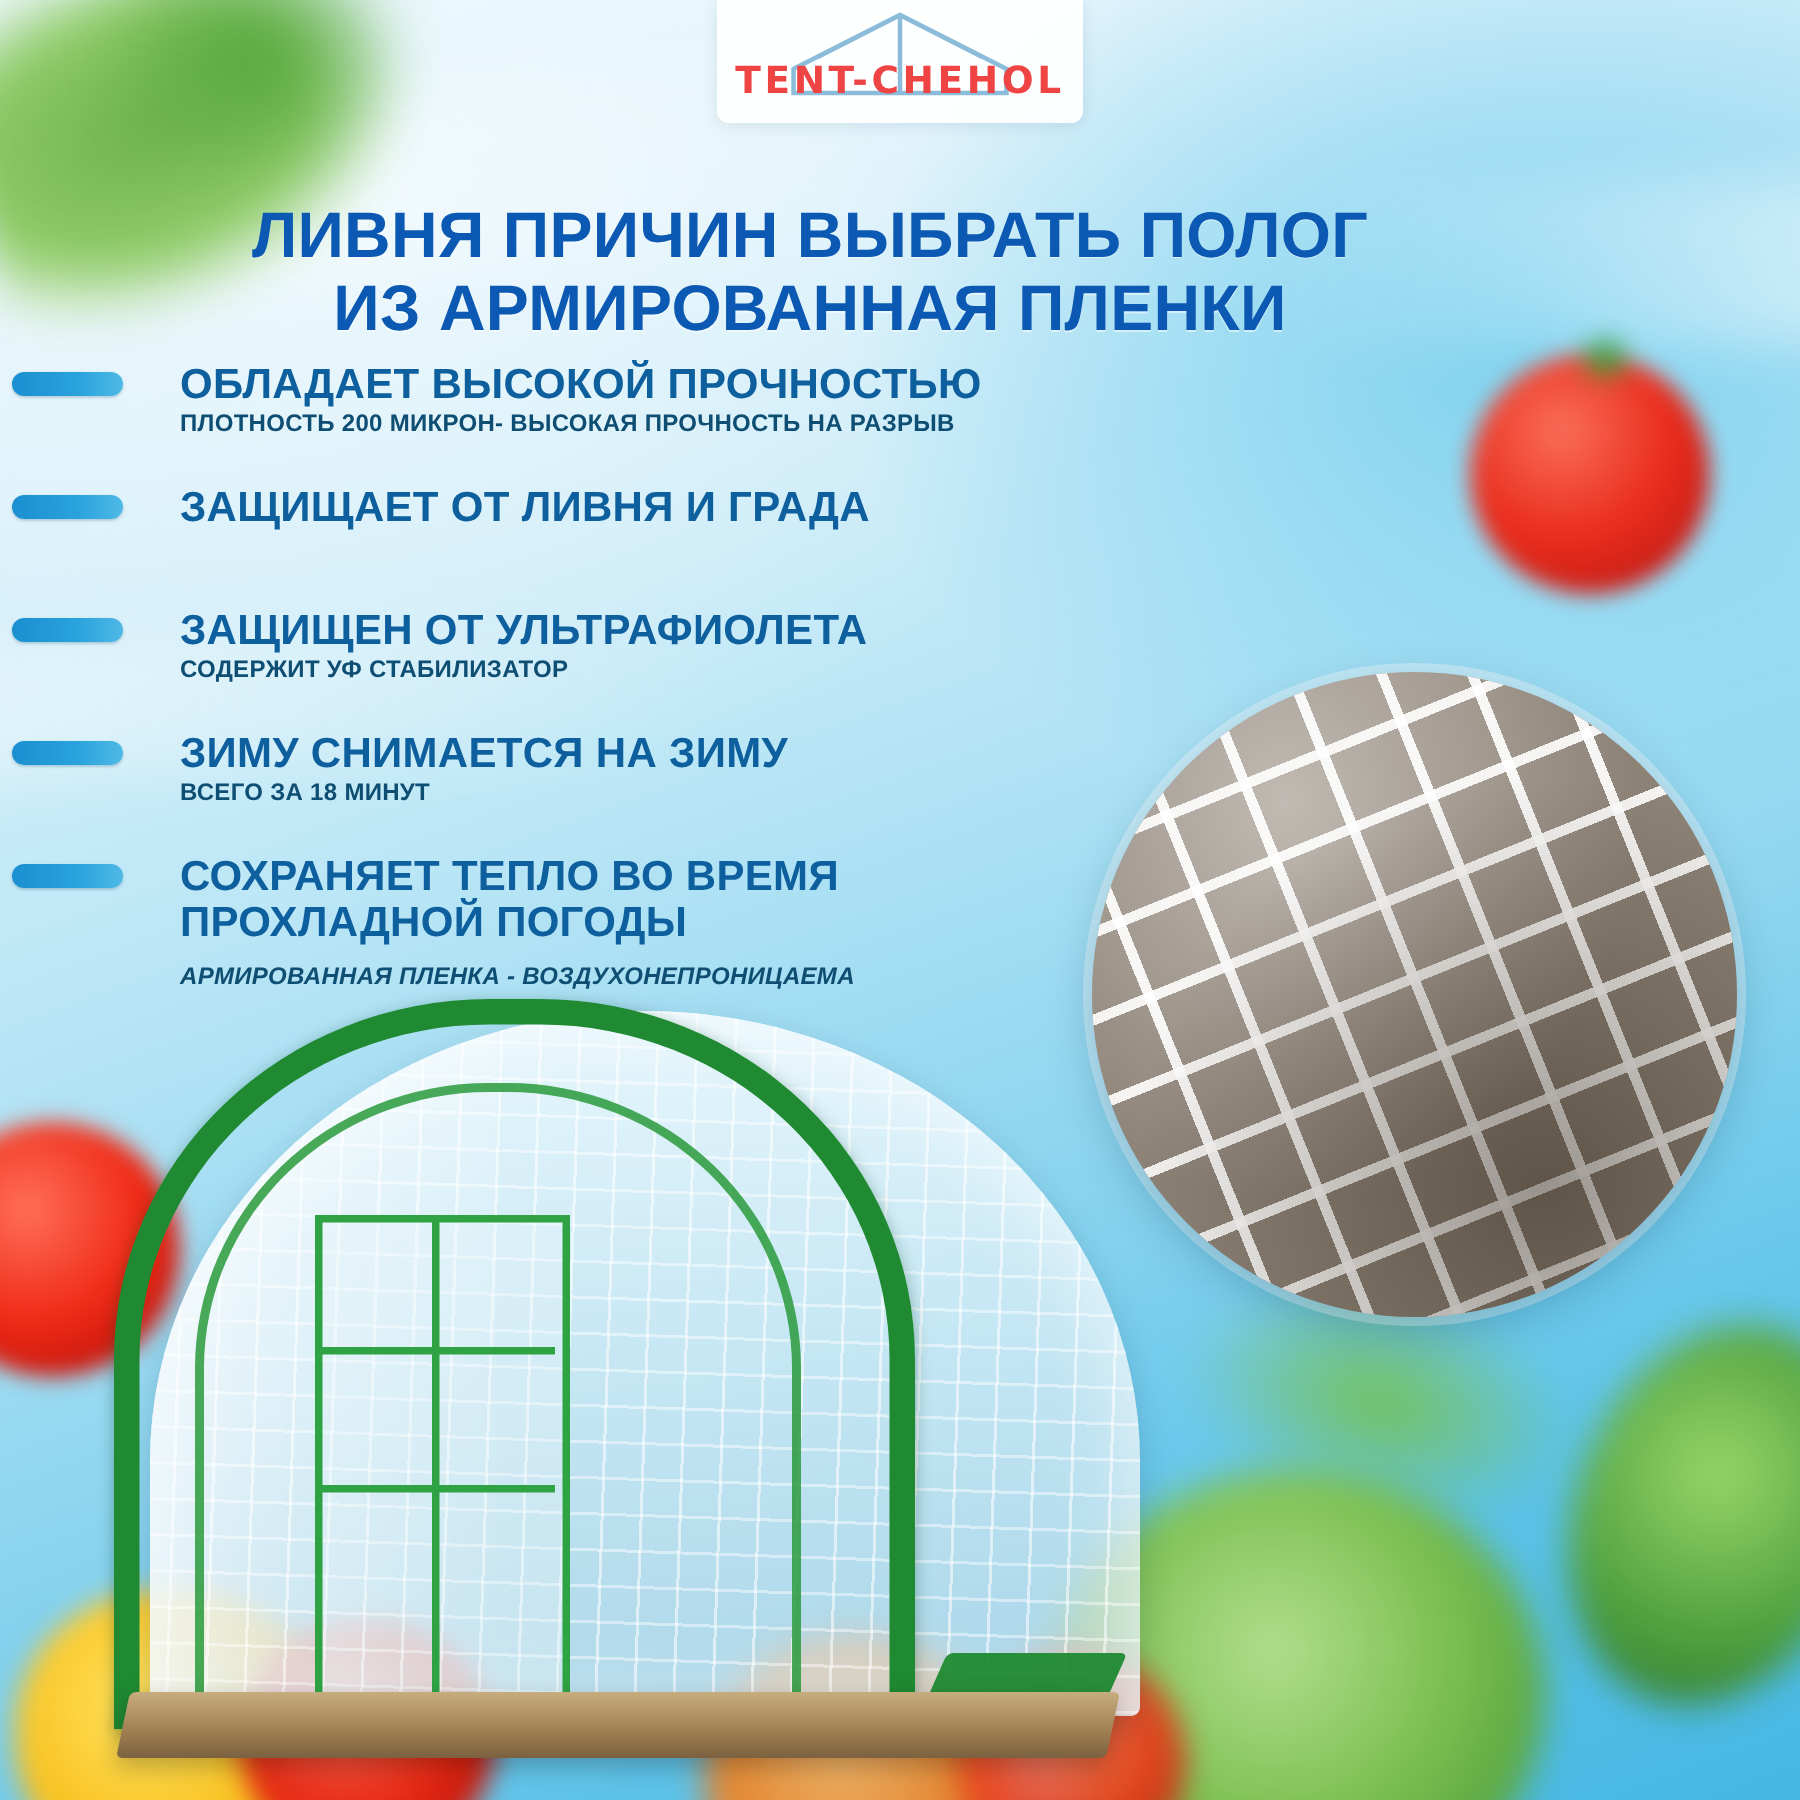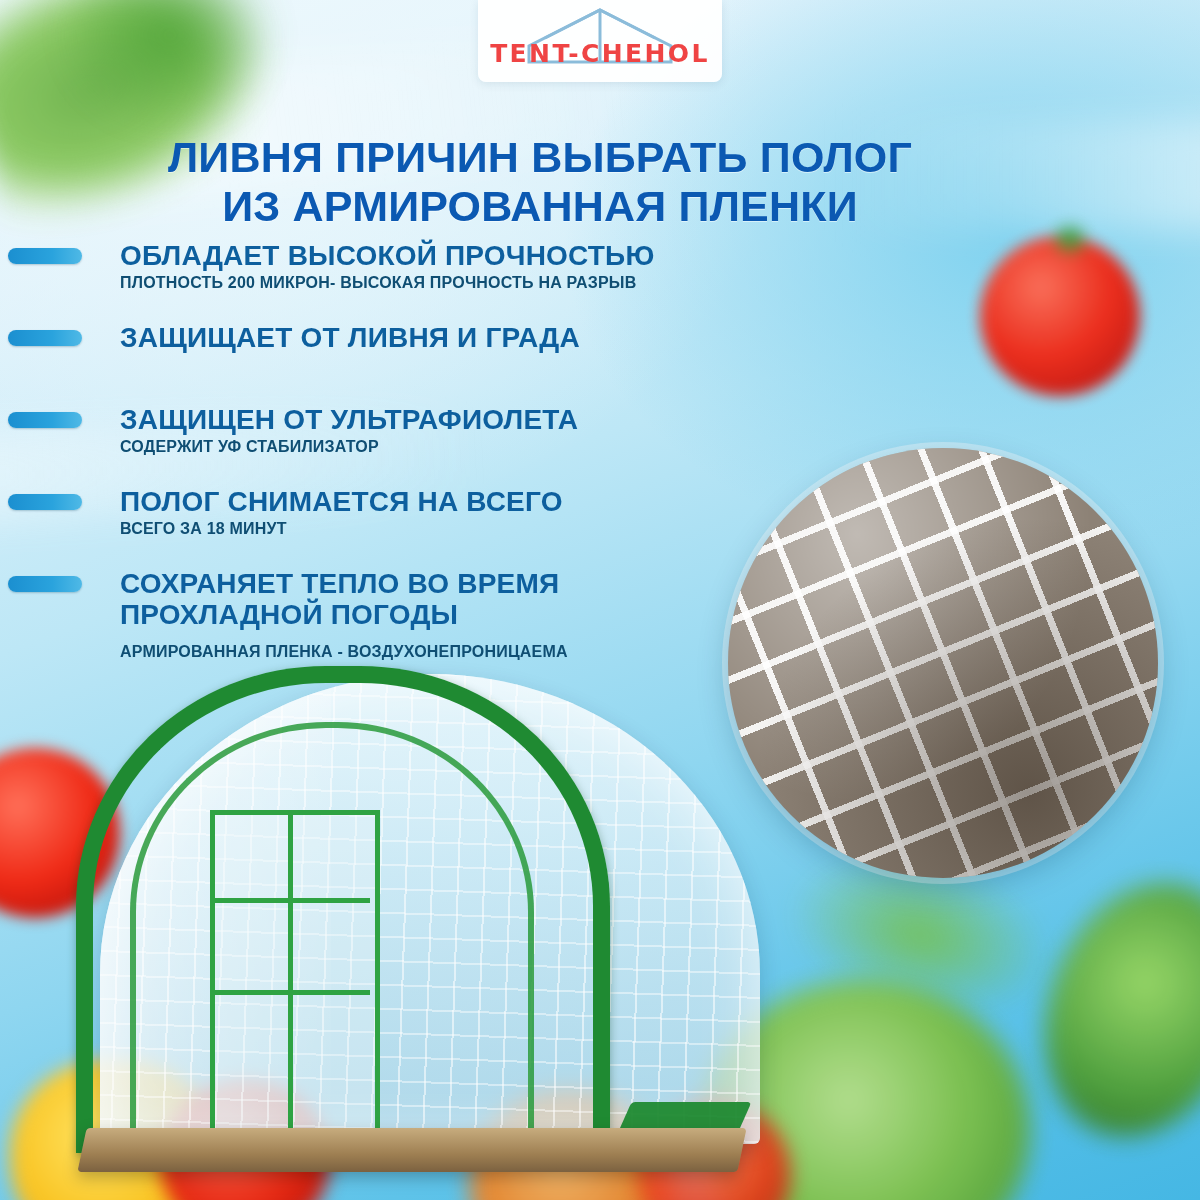--- a/index.html
+++ b/index.html
@@ -203,21 +203,21 @@
     letter-spacing: .2px;
     margin: 0 0 3px 0;
   }
   .f-sub {
     color: #0f4e73;
     font-weight: 700;
     font-size: 16px;
     letter-spacing: .2px;
     margin: 0;
   }
-  .feature.last .f-sub { margin-top: 12px; }
+  .feature.last .f-sub { margin-top: 12px; font-style: italic; }
 
   
   .circle-photo {
     position: absolute;
     right: 42px;
     top: 448px;
     width: 430px;
     height: 430px;
     border-radius: 50%;
     overflow: hidden;
@@ -386,21 +386,21 @@
     </div>
 
     <div class="feature">
       <span class="bullet"></span>
       <p class="f-title">ЗАЩИЩЕН ОТ УЛЬТРАФИОЛЕТА</p>
       <p class="f-sub">СОДЕРЖИТ УФ СТАБИЛИЗАТОР</p>
     </div>
 
     <div class="feature">
       <span class="bullet"></span>
-      <p class="f-title">ПОЛОГ СНИМАЕТСЯ НА ВСЕГО</p>
+      <p class="f-title">ЗИМУ СНИМАЕТСЯ НА ЗИМУ</p>
       <p class="f-sub">ВСЕГО ЗА 18 МИНУТ</p>
     </div>
 
     <div class="feature last">
       <span class="bullet"></span>
       <p class="f-title">СОХРАНЯЕТ ТЕПЛО ВО ВРЕМЯ ПРОХЛАДНОЙ ПОГОДЫ</p>
       <p class="f-sub">АРМИРОВАННАЯ ПЛЕНКА - ВОЗДУХОНЕПРОНИЦАЕМА</p>
     </div>
 
   </div>

